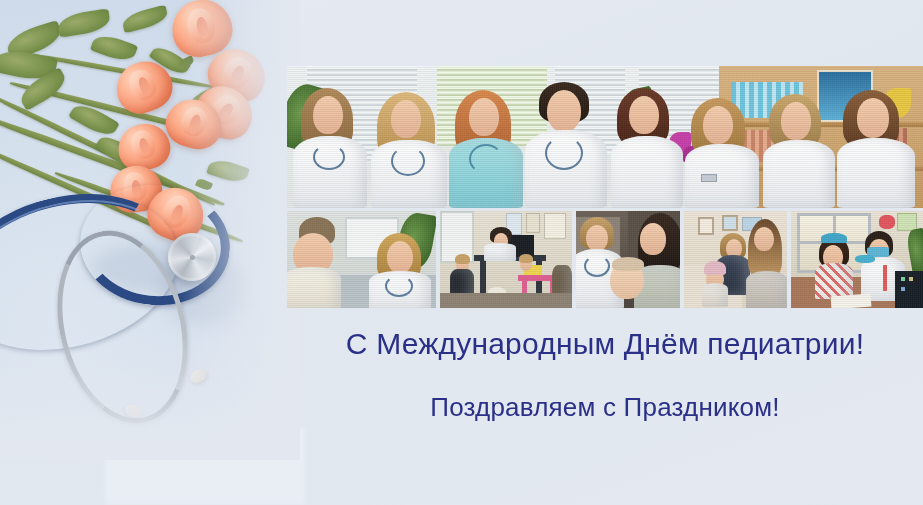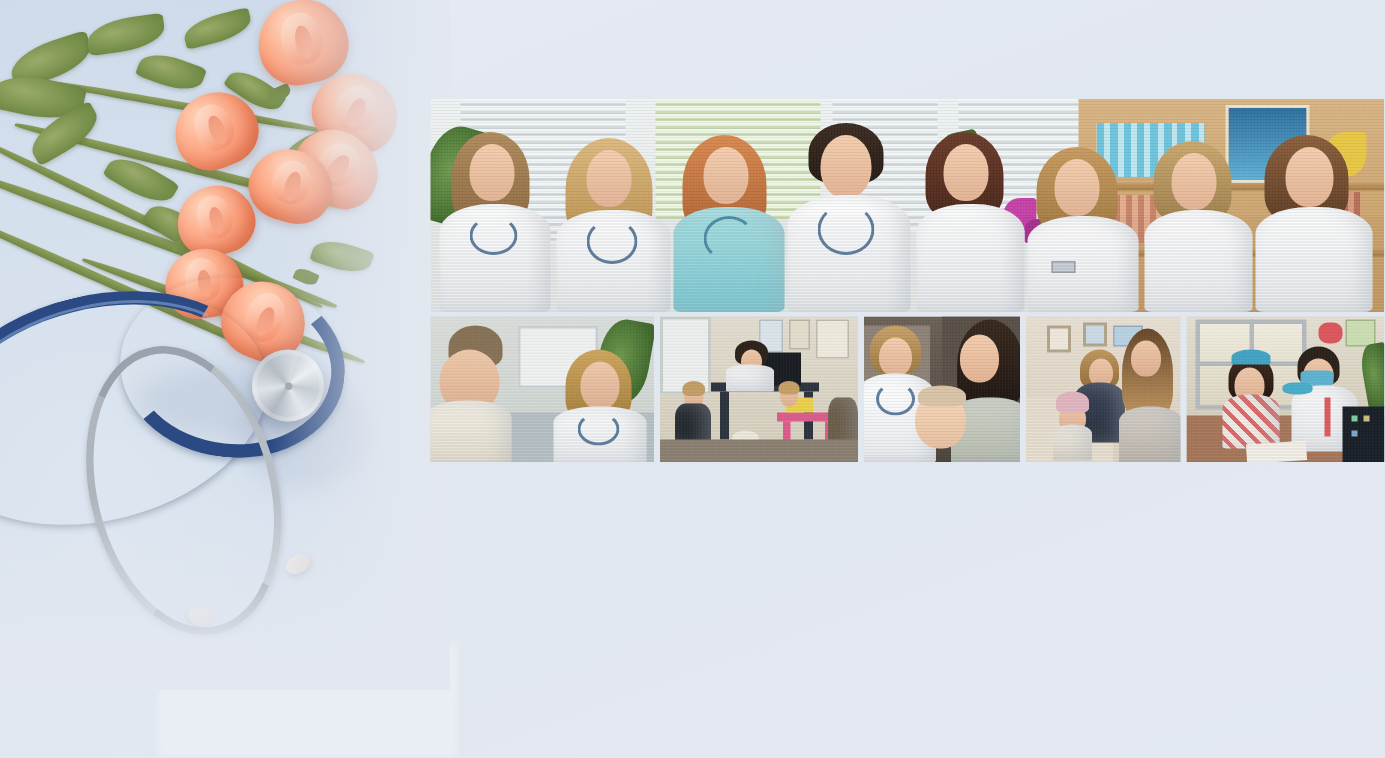--- a/index.html
+++ b/index.html
@@ -550,14 +550,18 @@
           <div class="furn" style="left:110px; top:76px; width:4px; height:4px; background:#7fa8d0;"></div>
 
           <div class="furn" style="left:40px; top:84px; width:40px; height:13px; background:#f5f2ea; transform:rotate(-4deg);"></div>
         </div>
         <div class="grain"></div>
       </div>
 
     </div>
   </div>
 
+  <div class="greeting">
+    <div class="greet-line1">С Международным Днём педиатрии!</div>
+    <div class="greet-line2">Поздравляем с Праздником!</div>
+  </div>
 
 </div>
 
 </body></html>

